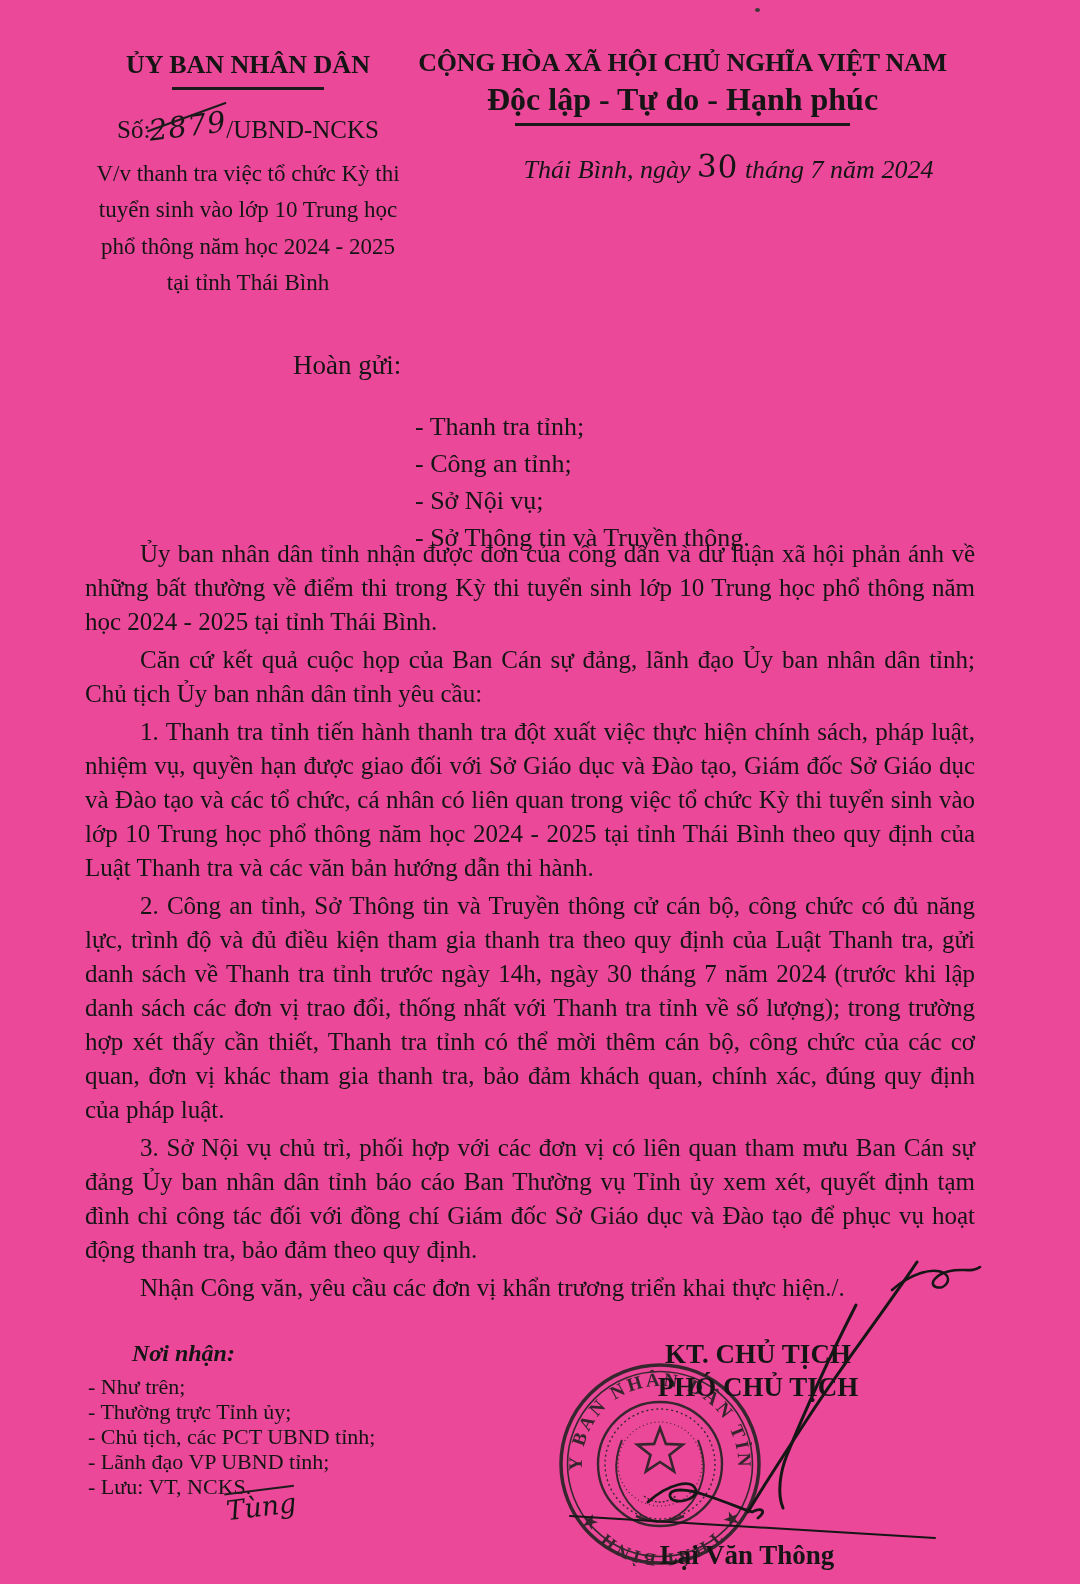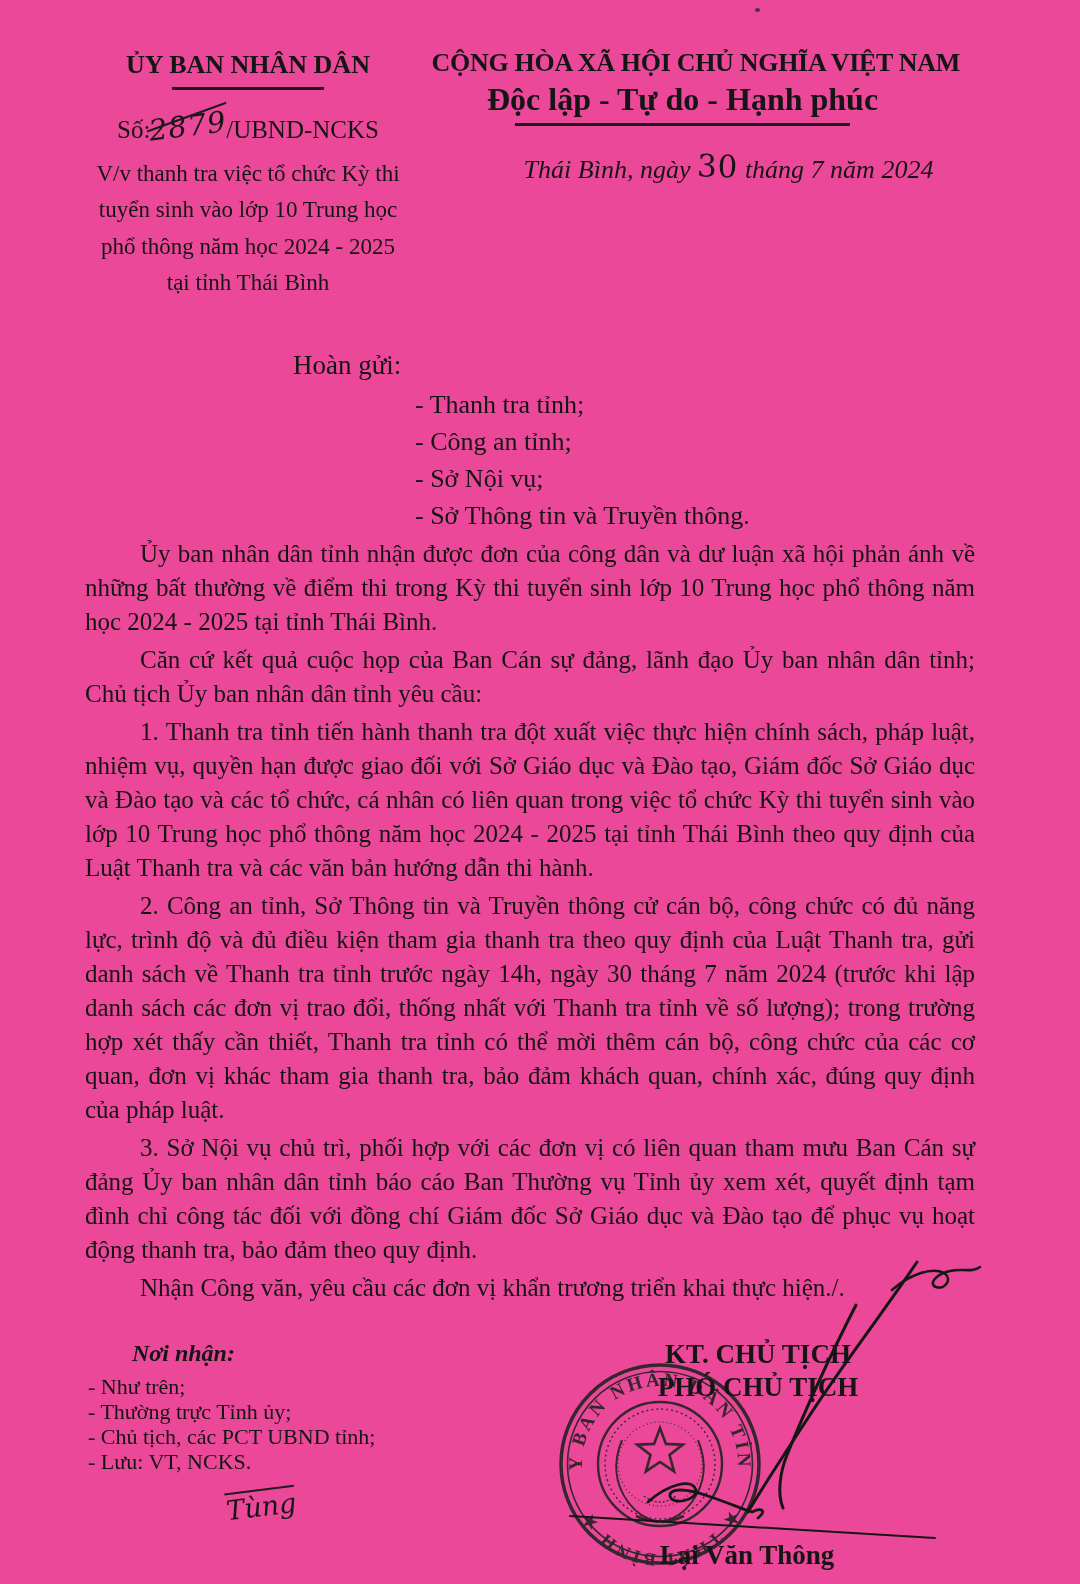--- a/index.html
+++ b/index.html
@@ -17,29 +17,29 @@
   .org{font-weight:bold;font-size:26px;line-height:33px;}
   .rule-left{width:152px;height:2.5px;background:#1a1a1a;margin:6px auto 0;}
   .doc-no{font-size:25px;margin-top:21px;white-space:nowrap;}
   .hand{font-family:"DejaVu Serif",serif;}
   .hand-no{display:inline-block;position:relative;font-style:italic;font-size:29px;
     transform:rotate(-7deg) translateY(-2px);letter-spacing:1px;margin:0 -1px;}
   .hand-no::after{content:"";position:absolute;left:-4%;top:7px;width:108%;height:2px;
     background:#1c1c1c;transform:rotate(-13deg);}
   .subject{font-size:23px;line-height:36.5px;margin:11px auto 0;width:320px;}
   .hdr-right{position:absolute;left:405px;top:48px;width:555px;text-align:center;}
-  .nat1{font-weight:bold;font-size:26px;white-space:nowrap;letter-spacing:-0.3px;text-align:right;}
+  .nat1{font-weight:bold;font-size:26px;white-space:nowrap;letter-spacing:-0.3px;}
   .nat2{font-weight:bold;font-size:32px;margin-top:3px;}
   .rule-right{width:335px;height:2.5px;background:#1a1a1a;margin:5px auto 0;}
   .dateline{font-style:italic;font-size:26px;margin-top:23px;padding-left:92px;white-space:nowrap;}
   .hand-day{display:inline-block;font-style:normal;font-size:31px;transform:rotate(2deg) translateY(-1px);
     letter-spacing:1px;}
   
   .salutation{position:absolute;left:293px;top:350px;font-size:27px;}
-  .recipients{position:absolute;left:415px;top:386px;font-size:26px;line-height:37px;}
+  .recipients{position:absolute;left:415px;top:408px;font-size:26px;line-height:37px;}
   
   .body{position:absolute;left:85px;top:537px;width:890px;font-size:25px;line-height:34px;
     text-align:justify;}
   .body p{margin:0 0 4px 0;text-indent:55px;}
   
   .noi-nhan{position:absolute;left:88px;top:1340px;width:430px;}
   .nn-label{font-weight:bold;font-style:italic;font-size:24px;margin-left:44px;}
   .nn-list{font-size:22px;line-height:25px;margin-top:7px;}
   .clerk{position:absolute;left:226px;top:1489px;font-style:italic;font-size:27px;
     transform:rotate(-7deg);border-top:2px solid #1c1c1c;padding-top:0px;}
@@ -92,20 +92,21 @@
     <p>3. Sở Nội vụ chủ trì, phối hợp với các đơn vị có liên quan tham mưu Ban Cán sự đảng Ủy ban nhân dân tỉnh báo cáo Ban Thường vụ Tỉnh ủy xem xét, quyết định tạm đình chỉ công tác đối với đồng chí Giám đốc Sở Giáo dục và Đào tạo để phục vụ hoạt động thanh tra, bảo đảm theo quy định.</p>
     <p>Nhận Công văn, yêu cầu các đơn vị khẩn trương triển khai thực hiện./.</p>
   </main>
 
   <div class="noi-nhan">
     <div class="nn-label">Nơi nhận:</div>
     <div class="nn-list">
         <div class="nn-item">- Như trên;</div>
         <div class="nn-item">- Thường trực Tỉnh ủy;</div>
         <div class="nn-item">- Chủ tịch, các PCT UBND tỉnh;</div>
+        <div class="nn-item">- Lãnh đạo VP UBND tỉnh;</div>
         <div class="nn-item">- Lưu: VT, NCKS.</div>
       </div>
   </div>
   <div class="clerk hand">Tùng</div>
 
   <div class="sign-block">
     <div>KT. CHỦ TỊCH</div>
     <div>PHÓ CHỦ TỊCH</div>
   </div>
   <div class="signer-name">Lại Văn Thông</div>

